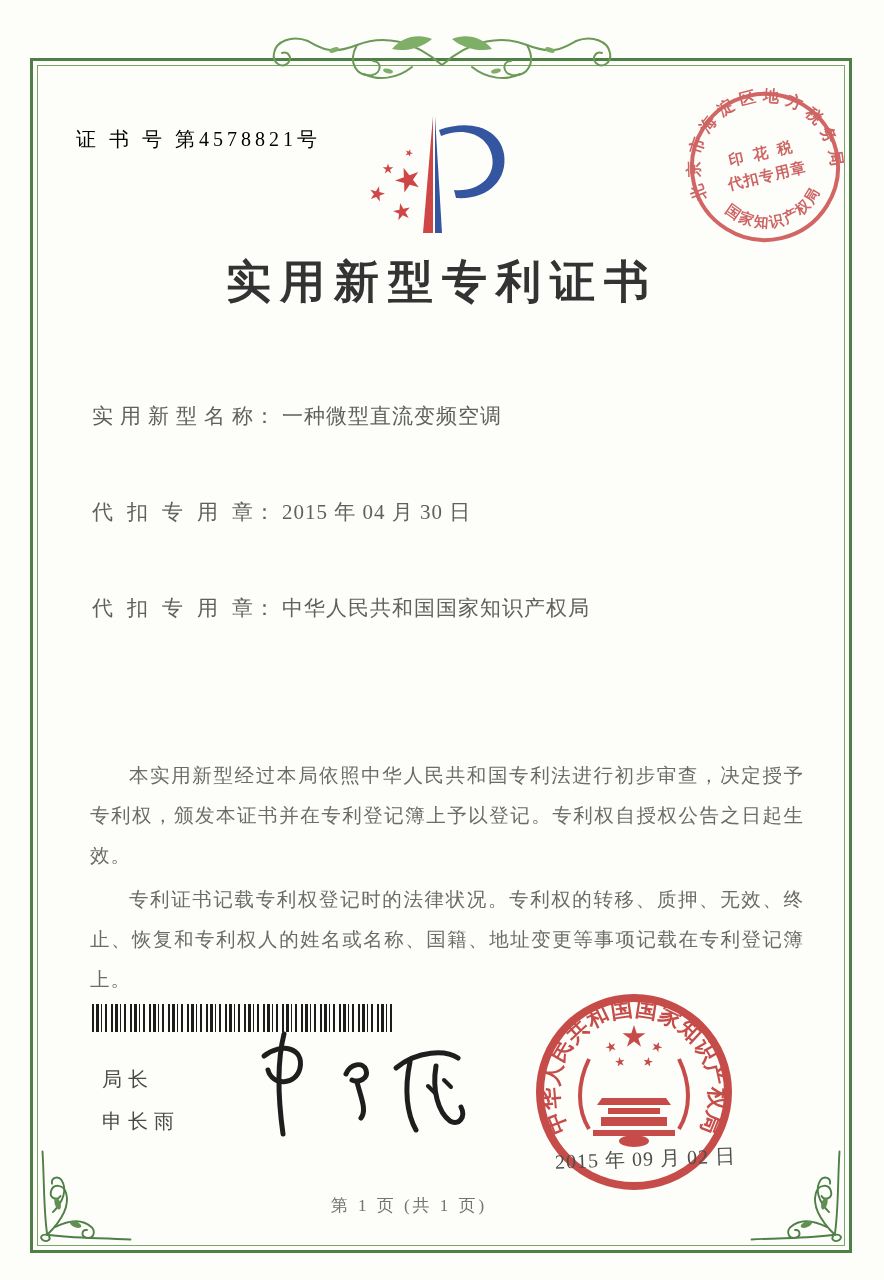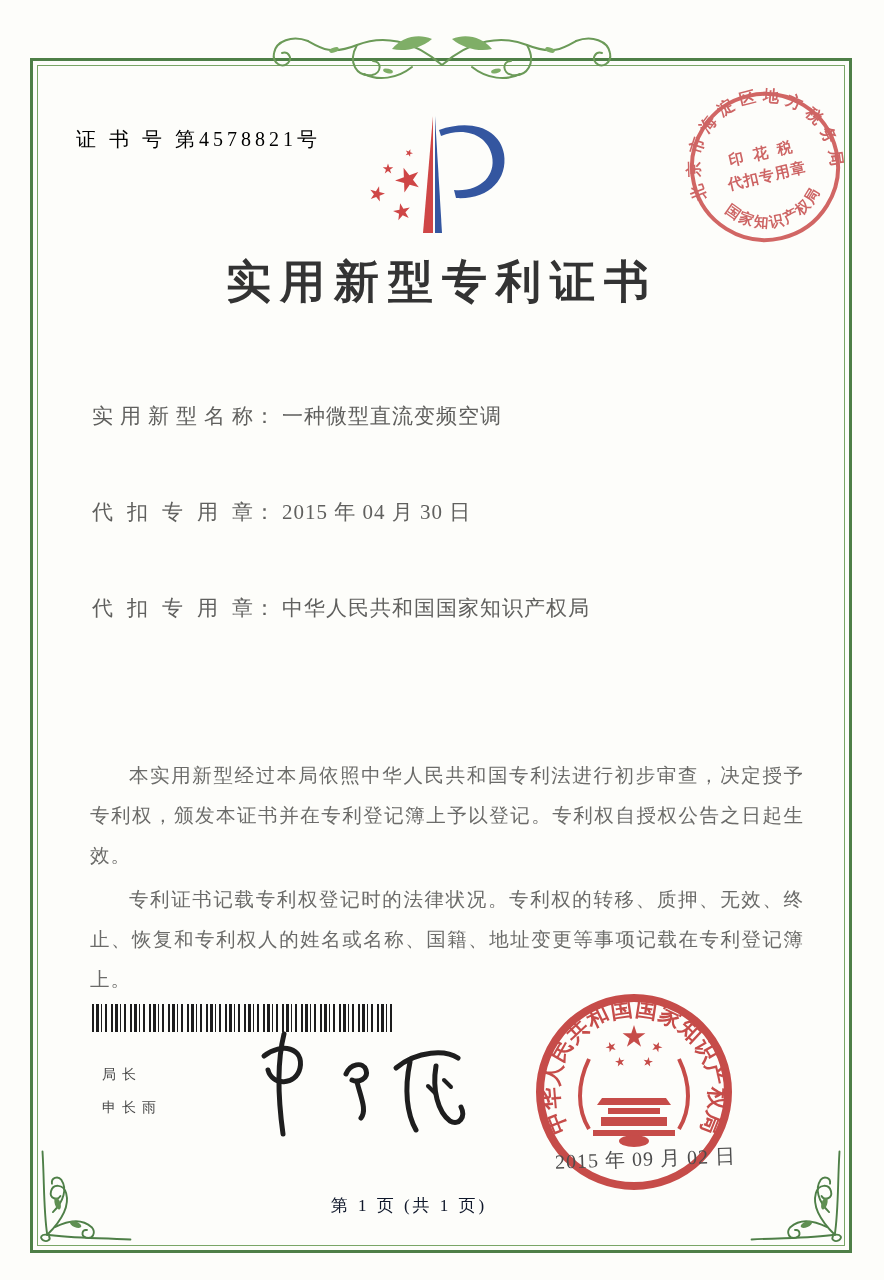--- a/index.html
+++ b/index.html
@@ -37,28 +37,28 @@
     font-size:19.5px;line-height:40px;color:#6b6b69;letter-spacing:1px;
     text-align:justify;}
   .paragraphs p{margin:0 0 4px 0;text-indent:2em;}
   
   .barcode{position:absolute;left:92px;top:1004px;width:300px;height:28px;
     background-image:repeating-linear-gradient(90deg,
       #1c1c1c 0 2px,transparent 2px 4px,
       #1c1c1c 4px 7px,transparent 7px 9px,
       #1c1c1c 9px 10px,transparent 10px 13px,
       #1c1c1c 13px 15px,transparent 15px 19px);}
-  .signer{position:absolute;left:102px;top:1066px;font-size:14px;
+  .signer{position:absolute;left:102px;top:1066px;font-size:20px;
     color:#494949;letter-spacing:6px;}
   .signer div{margin-bottom:15px;}
   .signature{position:absolute;left:250px;top:1020px;width:230px;height:128px;}
   .office-seal{position:absolute;left:531px;top:989px;width:206px;height:206px;
     opacity:.92;}
   .footer{position:absolute;left:0;top:1194px;width:884px;box-sizing:border-box;
-    padding-right:66px;text-align:center;font-size:17px;color:#0f172a;
+    padding-right:66px;text-align:center;font-size:17px;color:#737373;
     letter-spacing:3px;}
   .seal-ring-text{font-family:"Liberation Serif","DejaVu Serif",serif;font-weight:bold;}
 </style>
 </head>
 <body>
 
 <div class="page">
 
   <div class="frame-outer">
     <div class="frame-inner"></div>

